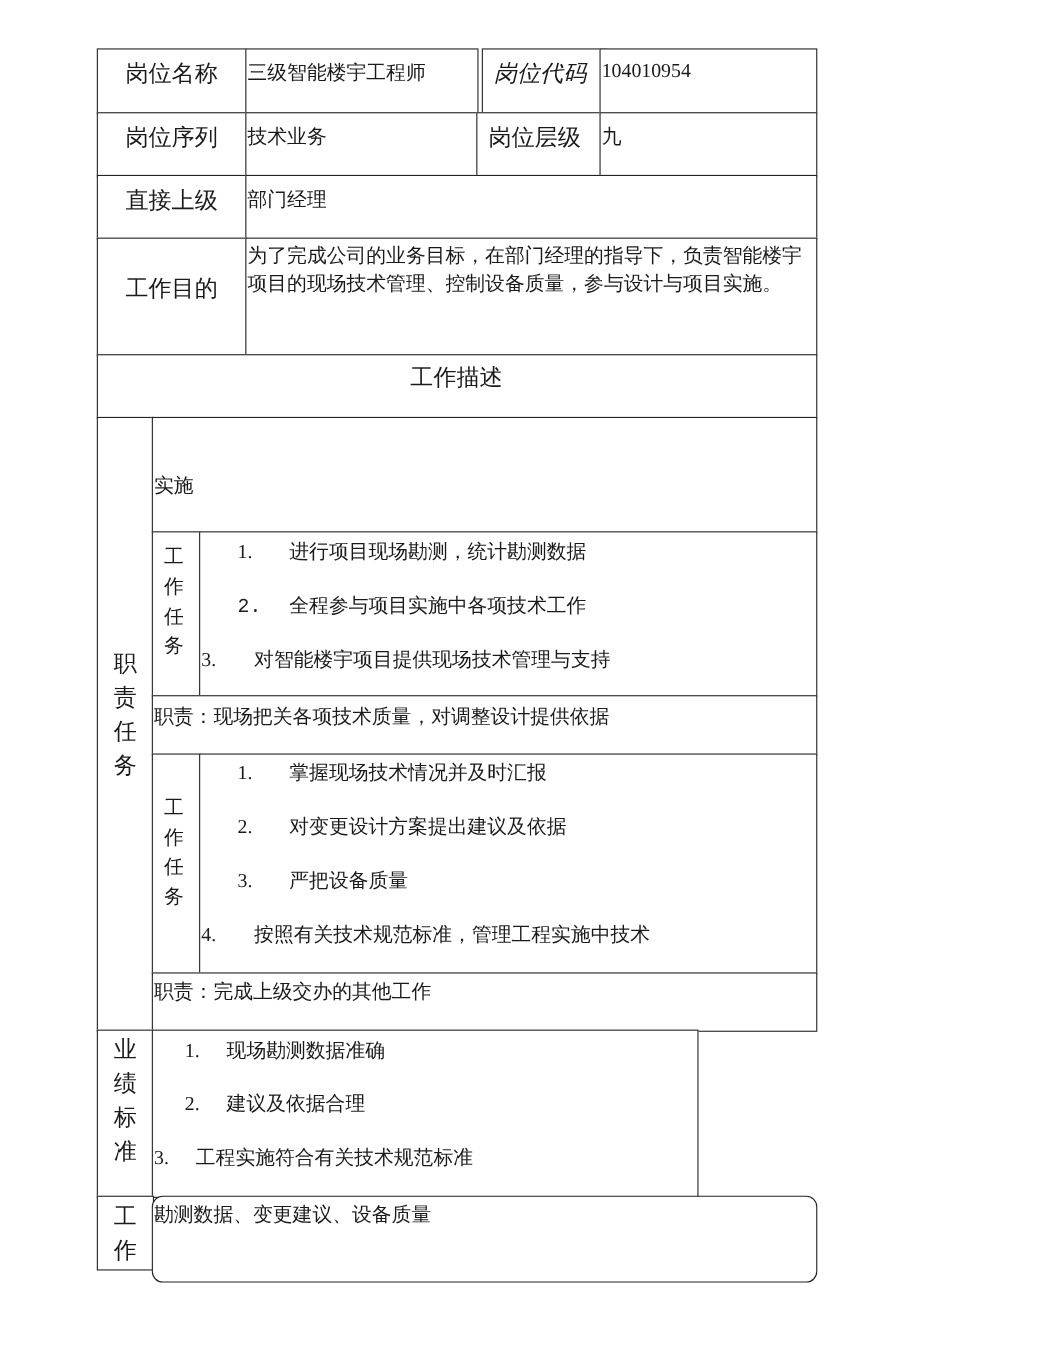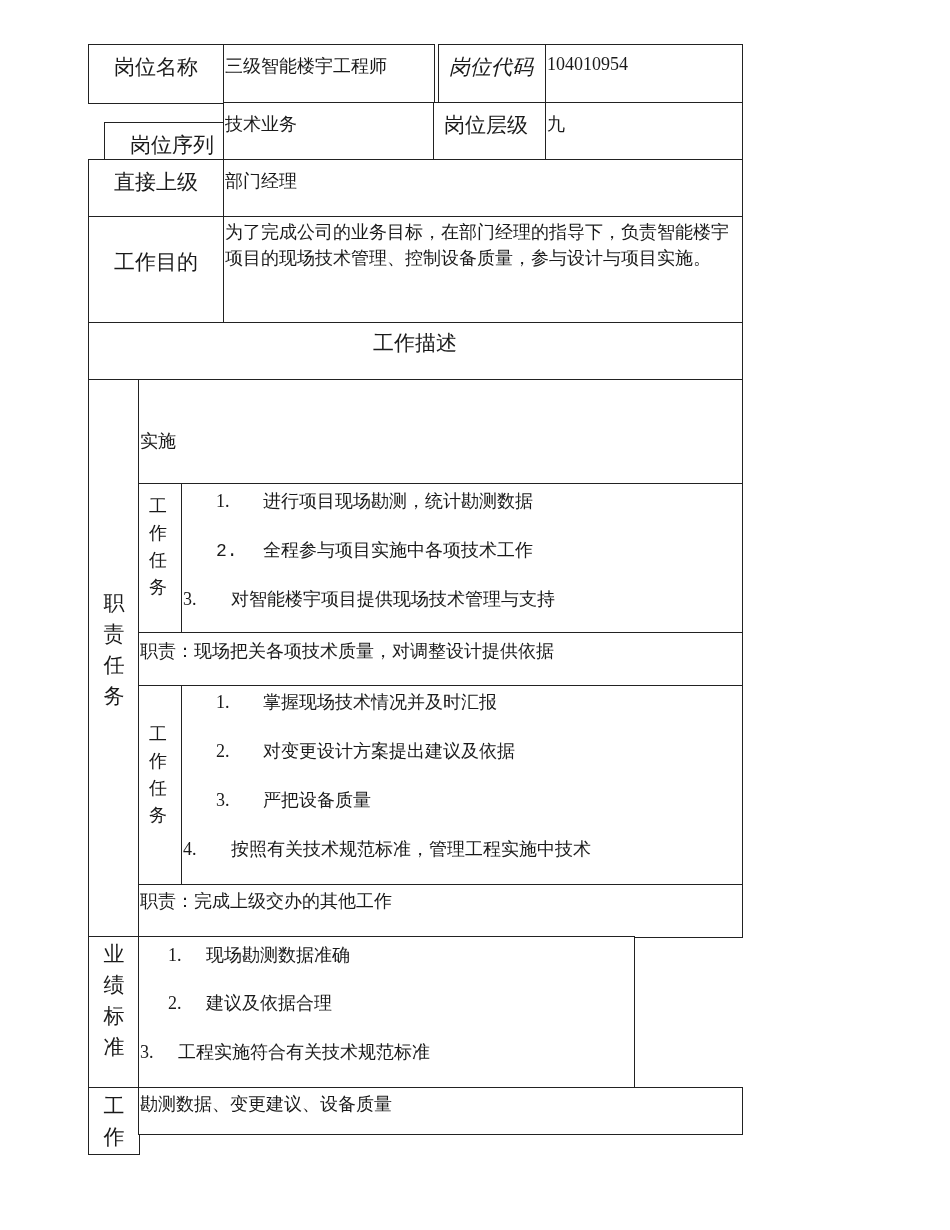--- a/index.html
+++ b/index.html
@@ -25,21 +25,21 @@
   <div class="cell" style="left:223px;top:44px;width:212px;height:60px;">
     <span class="val" style="left:1px;top:9px;">三级智能楼宇工程师</span>
   </div>
   <div class="cell" style="left:438px;top:44px;width:114px;height:60px;font-style:italic;">
     <span class="lbl" style="left:10px;top:8px;">岗位代码</span>
   </div>
   <div class="cell" style="left:545px;top:44px;width:198px;height:60px;">
     <span class="val" style="left:1px;top:9px;">104010954</span>
   </div>
 
-  <div class="cell" style="left:104px;top:102px;width:137px;height:59px;margin-top:20px;">
+  <div class="cell" style="left:88px;top:102px;width:137px;height:59px;">
     <span class="lbl" style="left:25px;top:8px;">岗位序列</span>
   </div>
   <div class="cell" style="left:223px;top:102px;width:212px;height:59px;">
     <span class="val" style="left:1px;top:9px;">技术业务</span>
   </div>
   <div class="cell" style="left:433px;top:102px;width:114px;height:59px;">
     <span class="lbl" style="left:10px;top:8px;">岗位层级</span>
   </div>
   <div class="cell" style="left:545px;top:102px;width:198px;height:59px;">
     <span class="val" style="left:1px;top:9px;">九</span>
@@ -144,17 +144,17 @@
       <span class="num" style="width:38px;">3.</span><span>工程实施符合有关技术规范标准</span>
     </div>
   </div>
 
   <div class="cell" style="left:88px;top:1087px;width:52px;height:68px;">
     <div class="vert" style="left:10px;top:3px;">
       <div>工</div>
       <div>作</div>
     </div>
   </div>
-  <div class="cell" style="left:138px;top:1087px;width:605px;height:48px;">
+  <div class="cell" style="left:138px;top:1087px;width:605px;height:79px;border-radius:10px;">
     <div class="item" style="left:1px;top:4px;">勘测数据、变更建议、设备质量</div>
   </div>
 
 </div>
 
 </body></html>

